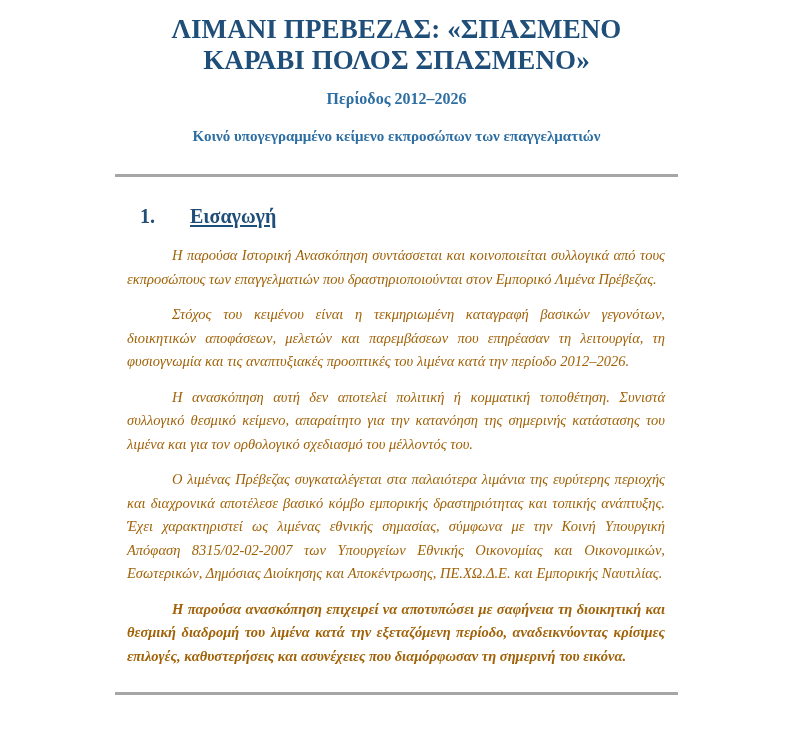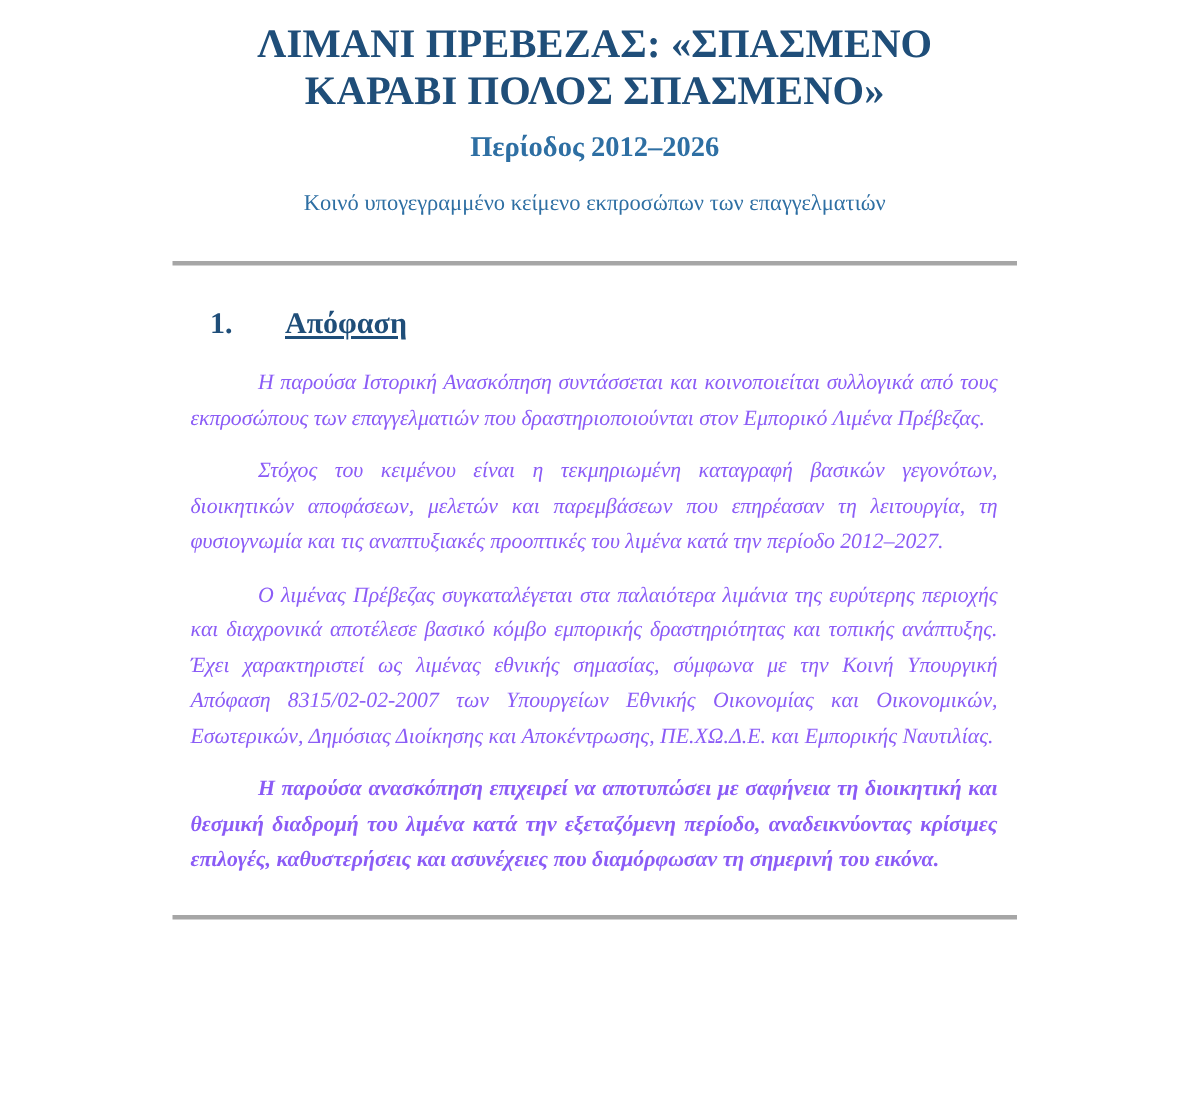--- a/index.html
+++ b/index.html
@@ -37,31 +37,31 @@
     font-family: "Liberation Serif", "DejaVu Serif", serif;
     font-size: 27px;
     font-weight: bold;
     line-height: 31px;
     color: #1F4E79;
     letter-spacing: 0.1px;
   }
 
   .doc-period {
     margin: 12px auto 0 auto;
-    font-size: 19px;
+    font-size: 16px;
     font-weight: bold;
     line-height: 22px;
     color: #2E6FA3;
   }
 
   .doc-subtitle {
     margin: 16px auto 0 auto;
     width: 580px;
     font-size: 15px;
-    font-weight: normal;
+    font-weight: bold;
     line-height: 21px;
     color: #2E6FA3;
   }
 
   
   .rule {
     width: 563px;
     margin: 0 0 0 115px;
     height: 3px;
     background: #A6A6A6;
@@ -98,21 +98,21 @@
   }
 
   .para {
     margin: 0 0 12px 0;
     font-family: "Liberation Serif", "DejaVu Serif", serif;
     font-style: italic;
     font-size: 14.5px;
     line-height: 23.5px;
     text-align: justify;
     text-indent: 45px;
-    color: #8b5cf6;
+    color: #a16207;
   }
   .para:last-child { margin-bottom: 0; font-weight: bold; }
 </style>
 </head>
 <body>
 
 <div class="page">
 
   <div class="title-block">
     <h1 class="doc-title">
@@ -124,25 +124,26 @@
 
     <div class="doc-subtitle">
       <span>Κοινό υπογεγραμμένο κείμενο εκπροσώπων των επαγγελματιών</span><br>
     </div>
   </div>
 
   <hr class="rule rule-top">
 
   <div class="section-heading">
     <span class="section-number">1.</span>
-    <span class="section-title">Απόφαση</span>
+    <span class="section-title">Εισαγωγή</span>
   </div>
 
   <div class="body-block">
     <p class="para">Η παρούσα Ιστορική Ανασκόπηση συντάσσεται και κοινοποιείται συλλογικά από τους εκπροσώπους των επαγγελματιών που δραστηριοποιούνται στον Εμπορικό Λιμένα Πρέβεζας.</p>
-    <p class="para">Στόχος του κειμένου είναι η τεκμηριωμένη καταγραφή βασικών γεγονότων, διοικητικών αποφάσεων, μελετών και παρεμβάσεων που επηρέασαν τη λειτουργία, τη φυσιογνωμία και τις αναπτυξιακές προοπτικές του λιμένα κατά την περίοδο 2012–2027.</p>
+    <p class="para">Στόχος του κειμένου είναι η τεκμηριωμένη καταγραφή βασικών γεγονότων, διοικητικών αποφάσεων, μελετών και παρεμβάσεων που επηρέασαν τη λειτουργία, τη φυσιογνωμία και τις αναπτυξιακές προοπτικές του λιμένα κατά την περίοδο 2012–2026.</p>
+    <p class="para">Η ανασκόπηση αυτή δεν αποτελεί πολιτική ή κομματική τοποθέτηση. Συνιστά συλλογικό θεσμικό κείμενο, απαραίτητο για την κατανόηση της σημερινής κατάστασης του λιμένα και για τον ορθολογικό σχεδιασμό του μέλλοντός του.</p>
     <p class="para">Ο λιμένας Πρέβεζας συγκαταλέγεται στα παλαιότερα λιμάνια της ευρύτερης περιοχής και διαχρονικά αποτέλεσε βασικό κόμβο εμπορικής δραστηριότητας και τοπικής ανάπτυξης. Έχει χαρακτηριστεί ως λιμένας εθνικής σημασίας, σύμφωνα με την Κοινή Υπουργική Απόφαση 8315/02-02-2007 των Υπουργείων Εθνικής Οικονομίας και Οικονομικών, Εσωτερικών, Δημόσιας Διοίκησης και Αποκέντρωσης, ΠΕ.ΧΩ.Δ.Ε. και Εμπορικής Ναυτιλίας.</p>
     <p class="para">Η παρούσα ανασκόπηση επιχειρεί να αποτυπώσει με σαφήνεια τη διοικητική και θεσμική διαδρομή του λιμένα κατά την εξεταζόμενη περίοδο, αναδεικνύοντας κρίσιμες επιλογές, καθυστερήσεις και ασυνέχειες που διαμόρφωσαν τη σημερινή του εικόνα.</p>
   </div>
 
   <hr class="rule rule-bottom">
 
 </div>
 
 </body></html>

